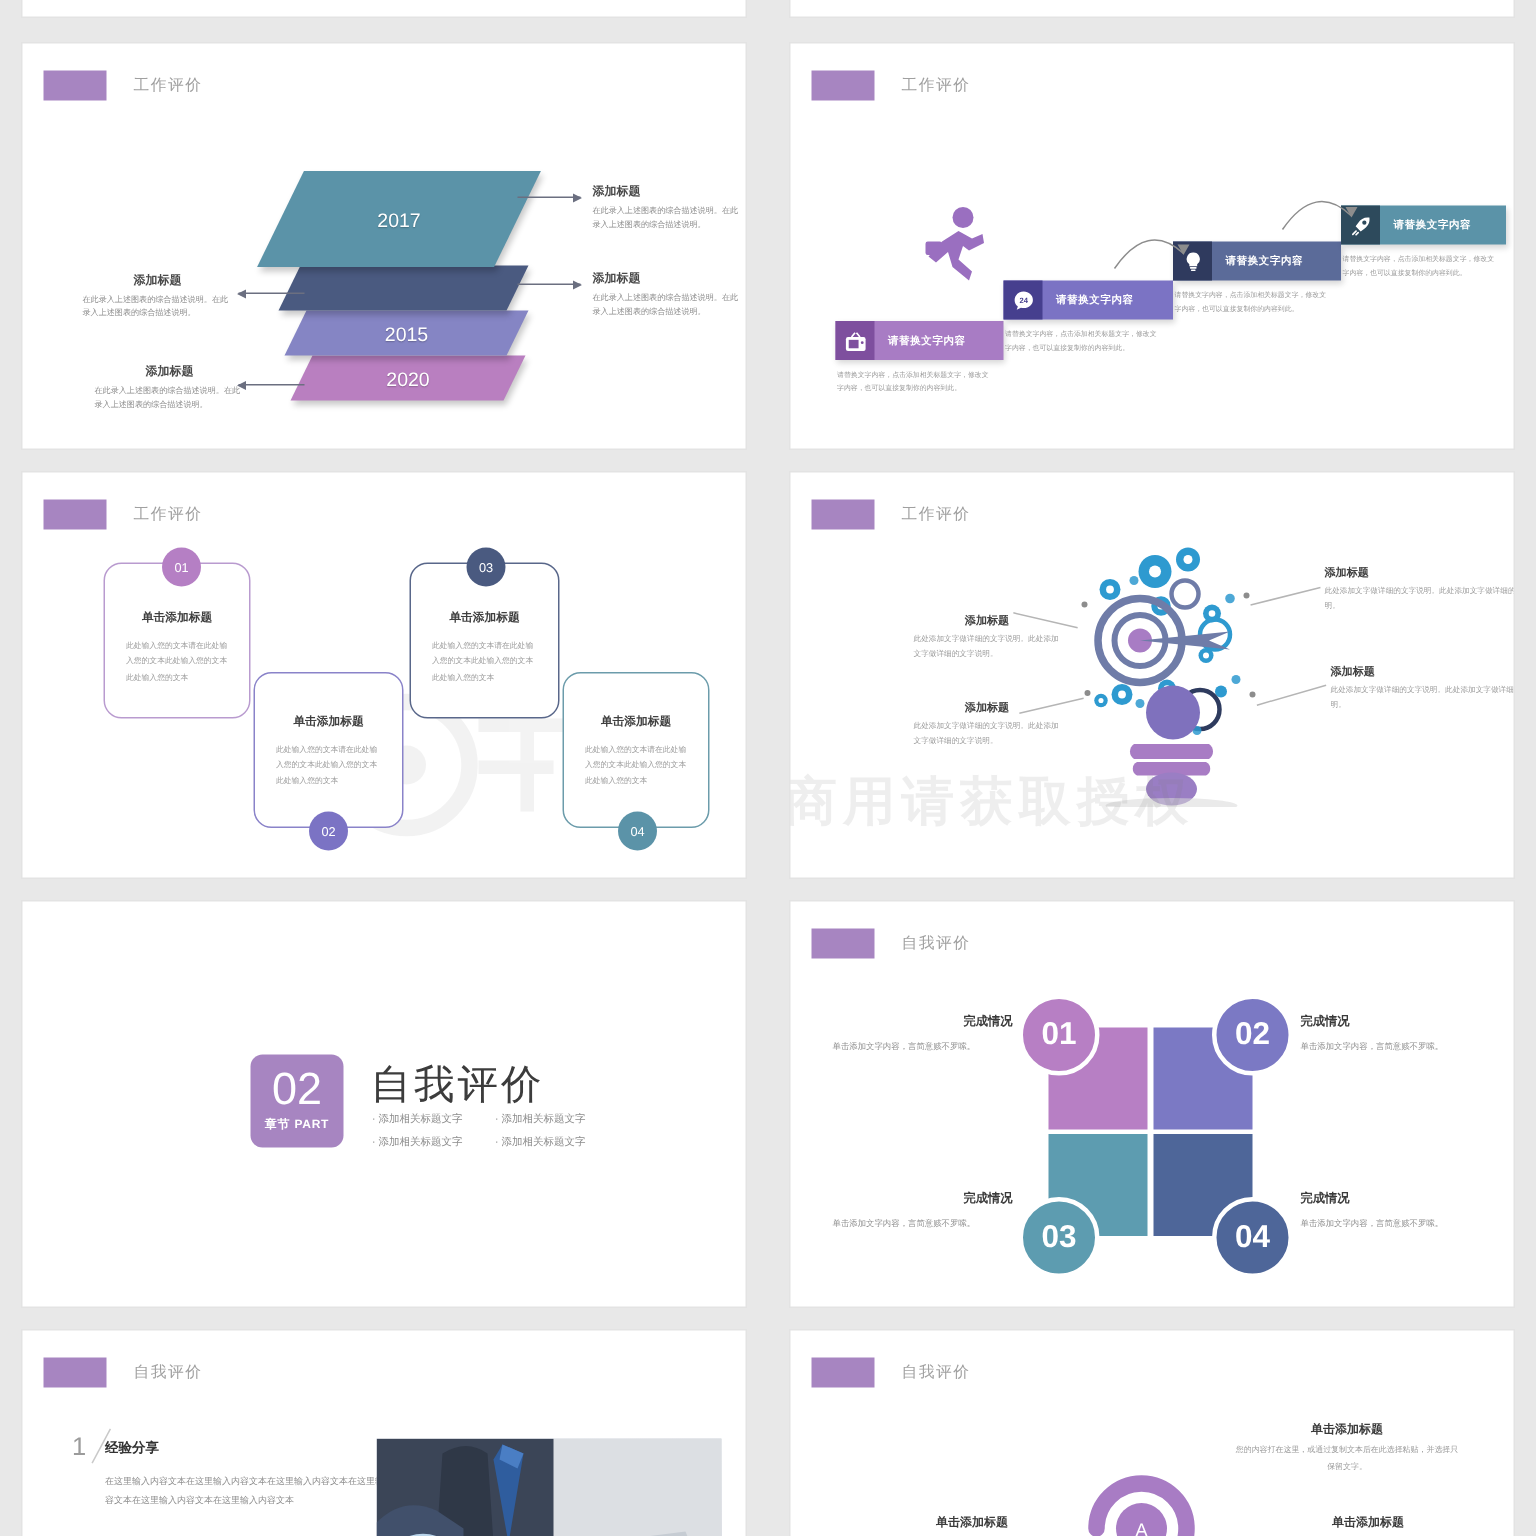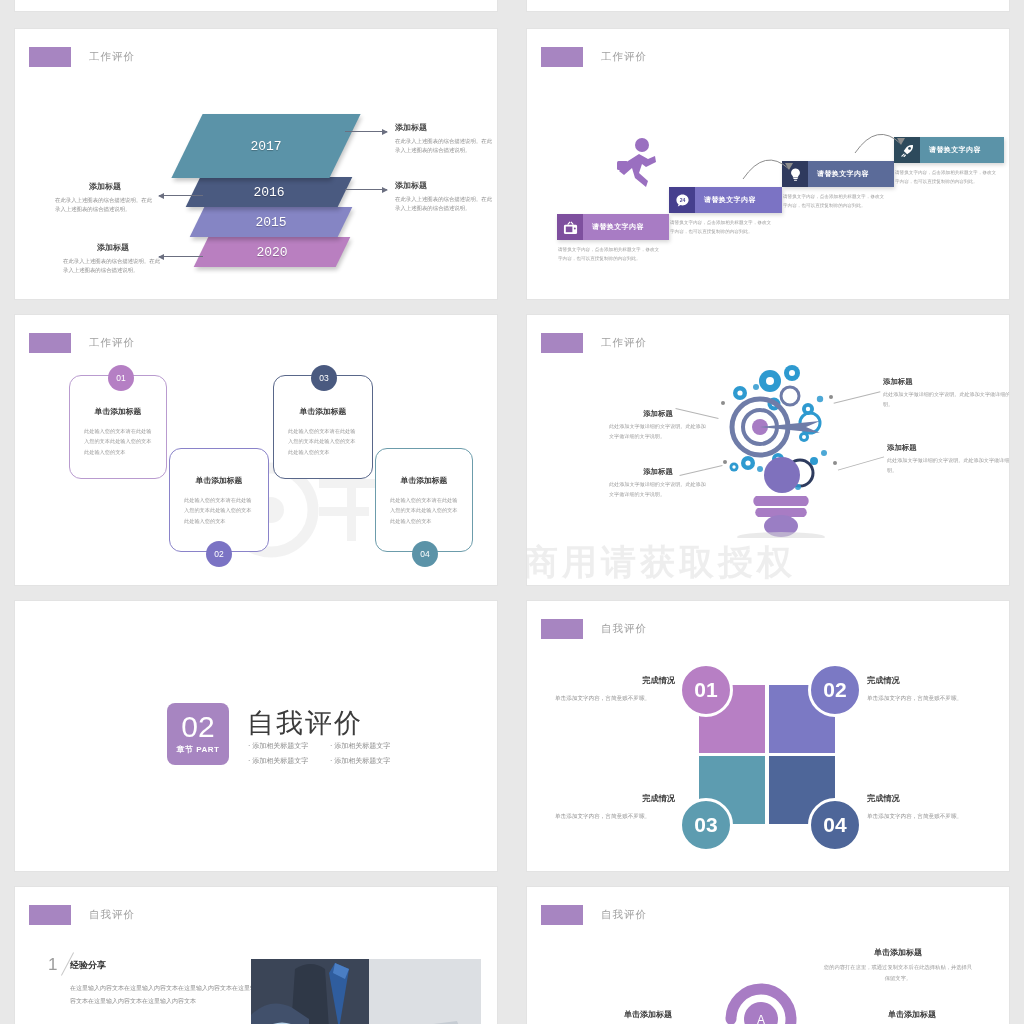--- a/index.html
+++ b/index.html
@@ -14,21 +14,21 @@
     border:1px solid #e3e3e3;overflow:hidden;
   }
   
   .hdr{position:absolute;left:14px;top:18px;display:flex;align-items:center;}
   .hdr .chip{width:42px;height:20px;background:#a785c1;}
   .hdr .ttl{margin-left:18px;font-size:10.5px;color:#a0a0a0;letter-spacing:1px;}
   .sc{position:absolute;}
 
   
   .layer{position:absolute;color:#fff;font-size:13px;display:flex;align-items:center;justify-content:center;}
-  .layer .lbl{position:relative;z-index:3;text-shadow:0 1px 1px rgba(0,0,0,.25);font-family:Liberation Mono, monospace;}
+  .layer .lbl{position:relative;z-index:3;text-shadow:0 1px 1px rgba(0,0,0,.25);}
   .para{position:absolute;transform:skewX(-26deg);box-shadow:3px 3px 4px rgba(0,0,0,.22);}
   .cap-t{font-size:8px;font-weight:bold;color:#4a4a4a;}
   .cap-b{font-size:5.4px;color:#8d8d8d;line-height:1.75;margin-top:4px;}
   .arw{position:absolute;height:1px;background:#6b6f80;}
   .arw:after{content:"";position:absolute;right:-1px;top:-2.5px;border-left:6px solid #6b6f80;border-top:3px solid transparent;border-bottom:3px solid transparent;}
   .arw.rev:after{right:auto;left:-1px;border-left:none;border-right:6px solid #6b6f80;}
 
   
   .step{position:absolute;display:flex;align-items:center;box-shadow:1px 2px 4px rgba(0,0,0,.16);}
   .step .ic{width:26px;height:26px;display:flex;align-items:center;justify-content:center;color:#fff;font-size:13px;flex:0 0 auto;}
@@ -96,23 +96,20 @@
     <div class="layer" style="left:186px;top:208px;width:142px;height:30px;">
       <span class="lbl">2020</span>
     </div>
 
     <div class="para" style="left:182px;top:178px;width:148px;height:30px;background:#8585c4;"></div>
     <div class="layer" style="left:182px;top:178px;width:148px;height:30px;align-items:center;">
       <span class="lbl">2015</span>
     </div>
 
     <div class="para" style="left:178px;top:148px;width:152px;height:30px;background:#4a5a80;"></div>
-    <div class="layer" style="left:178px;top:148px;width:152px;height:30px;">
-      <span class="lbl">2016</span>
-    </div>
 
     <div class="para" style="left:172px;top:85px;width:158px;height:64px;background:#5b93a8;"></div>
     <div class="layer" style="left:172px;top:85px;width:158px;height:64px;">
       <span class="lbl">2017</span>
     </div>
 
     <div class="arw" style="left:330px;top:102px;width:42px;"></div>
     <div class="sc" style="left:380px;top:93px;width:98px;">
       <div class="cap-t">添加标题</div>
       <div class="cap-b">在此录入上述图表的综合描述说明。在此录入上述图表的综合描述说明。</div>
@@ -331,21 +328,21 @@
       <div class="gb">此处添加文字做详细的文字说明。此处添加文字做详细的文字说明。</div>
     </div>
 
     <div class="ln" style="left:152px;top:155px;width:44px;transform:rotate(-13deg);"></div>
     <div class="dot" style="left:196px;top:145px;"></div>
     <div class="glead" style="left:82px;top:152px;width:98px;">
       <div class="gt" style="text-align:center;">添加标题</div>
       <div class="gb">此处添加文字做详细的文字说明。此处添加文字做详细的文字说明。</div>
     </div>
 
-    <div class="wm" style="left:-4px;top:196px;margin-top:28px;">商用请获取授权</div>
+    <div class="wm" style="left:-4px;top:196px;">商用请获取授权</div>
   </div>
 
   <div class="slide" style="left:14px;top:600px;width:484px;height:272px;">
     <div class="badge" style="left:152px;top:102px;">
       <div class="bn">02</div>
       <div class="bp">章节 PART</div>
     </div>
     <div class="sectitle" style="left:232px;top:104px;">自我评价</div>
     <div class="secbul" style="left:233px;top:140px;">
       <span>·&nbsp;</span><span>添加相关标题文字</span>

